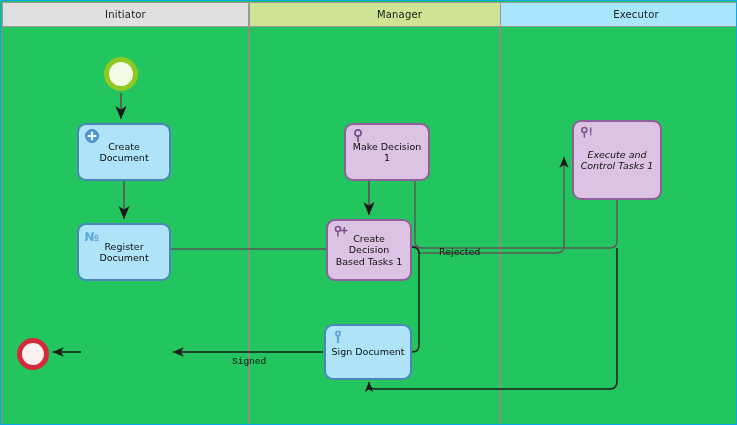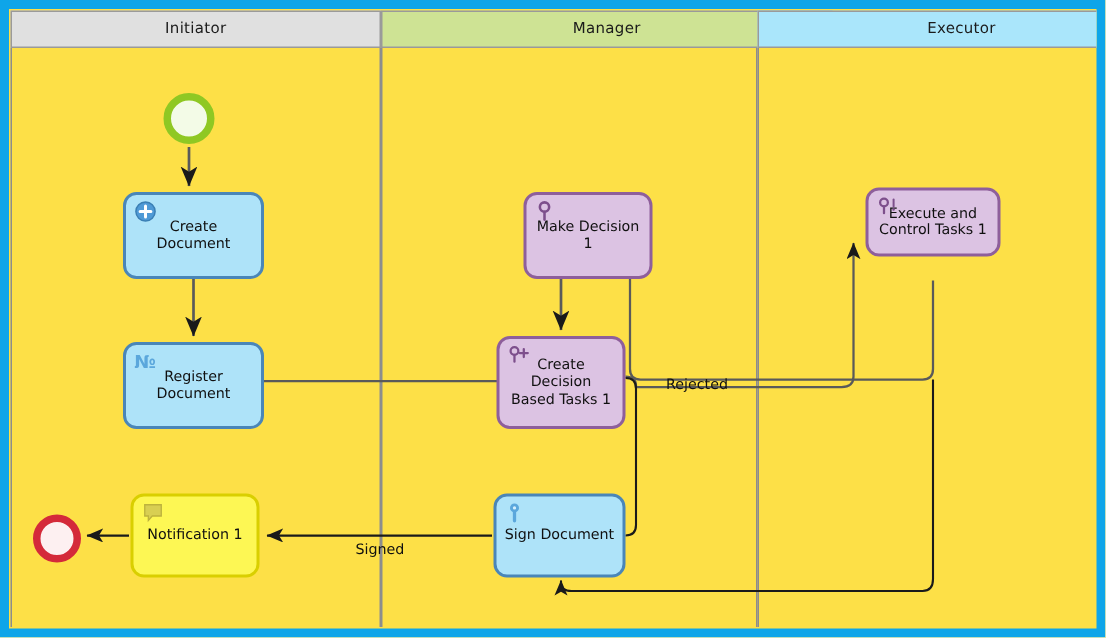--- a/index.html
+++ b/index.html
@@ -1,18 +1,18 @@
 <!DOCTYPE html>
 <html><head>
 <meta charset="utf-8">
 <style>
   html,body{margin:0;padding:0;background:#ffffff;}
   body{font-family:"DejaVu Sans","Liberation Sans",sans-serif;}
-  #canvas{position:relative;width:737px;height:425px;background:#fde047;
-          border:6px solid #0ea5e9;box-sizing:border-box;overflow:hidden;}
+  #canvas{position:relative;width:737px;height:425px;background:#22c55e;
+          border:1px solid #0ea5e9;box-sizing:border-box;overflow:hidden;}
 
   
   .lane-head{position:absolute;top:1px;height:25px;box-sizing:border-box;
              border:1px solid #9a9a9a;display:flex;align-items:center;
              justify-content:center;font-size:10px;color:#1b1b1b;letter-spacing:.2px;}
   .lane-body{position:absolute;top:26px;bottom:1px;box-sizing:border-box;
              border-left:1px solid #8d8d8d;border-right:1px solid #8d8d8d;}
 
   
   #wires{position:absolute;left:0;top:0;width:737px;height:425px;}
@@ -96,26 +96,20 @@
   </div>
 
   <div class="node blue" style="left:76px;top:222px;width:94px;height:58px;">
     <svg class="ico" viewBox="0 0 16 16">
       <text x="0.5" y="12.5" font-family="DejaVu Sans, sans-serif" font-size="12" fill="#5ba7dc" font-weight="bold">№</text>
     </svg>
     <span class="lbl" style="white-space:pre-line">Register
 Document</span>
   </div>
 
-  <div class="node yellow" style="left:81px;top:323px;width:86px;height:56px;">
-    <svg class="ico" viewBox="0 0 16 16">
-      <path d="M2.5,2.5 h11 v7.5 h-6 l-2.6,3 v-3 h-2.4 z" fill="#d8cf52" stroke="#bdb33d" stroke-width="0.9"></path>
-    </svg>
-    <span class="lbl">Notification 1</span>
-  </div>
 
   <div class="node purple" style="left:343px;top:122px;width:86px;height:58px;">
     <svg class="ico" viewBox="0 0 16 16">
       <circle cx="7" cy="5" r="3.1" fill="none" stroke="#7d4f8c" stroke-width="1.7"></circle>
       <path d="M7,8.1 L7,13.4" stroke="#7d4f8c" stroke-width="1.7" stroke-linecap="round"></path>
     </svg>
     <span class="lbl">Make Decision 1</span>
   </div>
 
   <div class="node purple" style="left:325px;top:218px;width:86px;height:62px;">
@@ -130,27 +124,27 @@
 
   <div class="node blue" style="left:323px;top:323px;width:88px;height:56px;">
     <svg class="ico" viewBox="0 0 16 16">
       <circle cx="7" cy="4.6" r="3" fill="#5ba7dc"></circle>
       <circle cx="7" cy="4.6" r="1.1" fill="#d6f0fc"></circle>
       <path d="M7,7.3 L7,13.2" stroke="#5ba7dc" stroke-width="2.2" stroke-linecap="round"></path>
     </svg>
     <span class="lbl">Sign Document</span>
   </div>
 
-  <div class="node purple" style="left:571px;top:119px;width:90px;height:46px;">
+  <div class="node purple" style="left:571px;top:119px;width:90px;height:80px;font-style:italic;">
     <svg class="ico" viewBox="0 0 18 16">
       <circle cx="6" cy="4.6" r="2.9" fill="none" stroke="#7d4f8c" stroke-width="1.7"></circle>
       <path d="M6,7.5 L6,12.6" stroke="#7d4f8c" stroke-width="1.7" stroke-linecap="round"></path>
       <path d="M13.2,2.4 L13.2,7.6" stroke="#7d4f8c" stroke-width="1.5" stroke-linecap="round"></path>
       <circle cx="13.2" cy="9.8" r="0.95" fill="#7d4f8c"></circle>
     </svg>
     <span class="lbl" style="white-space:pre-line">Execute and
 Control Tasks 1</span>
   </div>
 
   <div class="edge-lbl" style="left:438px;top:245px;">Rejected</div>
-  <div class="edge-lbl" style="left:231px;top:355px;">Signed</div>
+  <div class="edge-lbl" style="left:231px;top:355px;font-family:Liberation Mono, monospace;">Signed</div>
 
 </div>
 
 </body></html>

